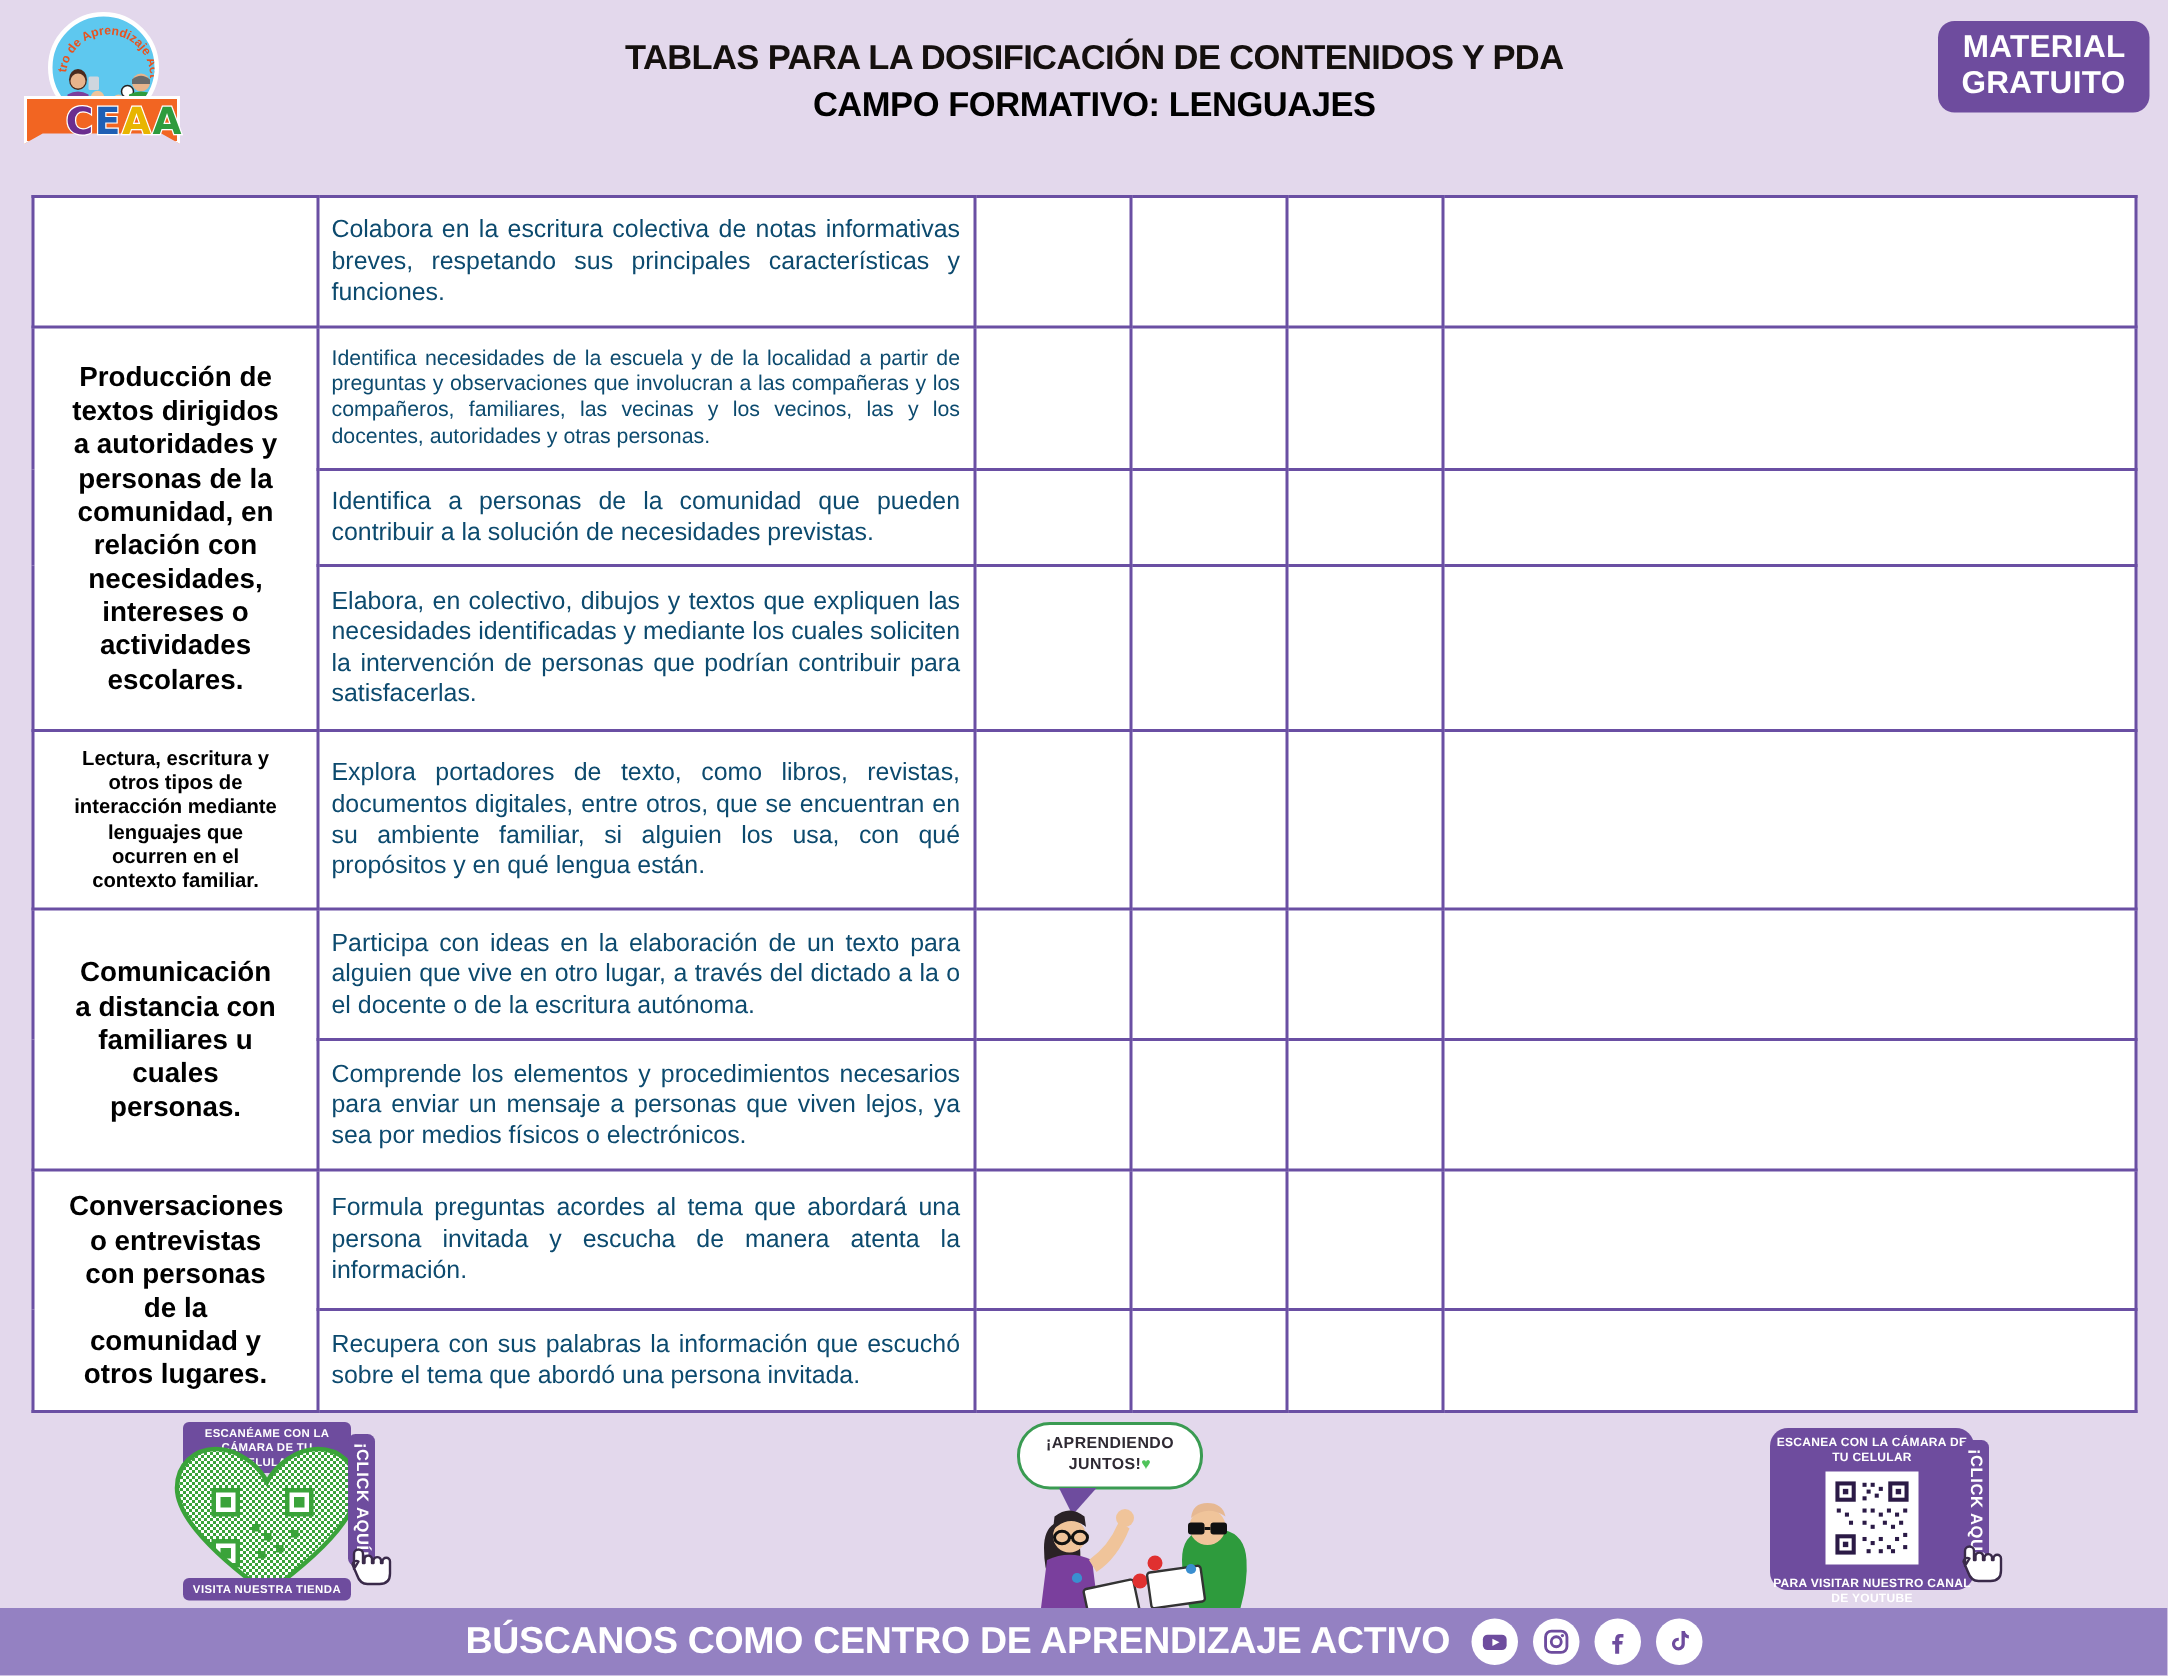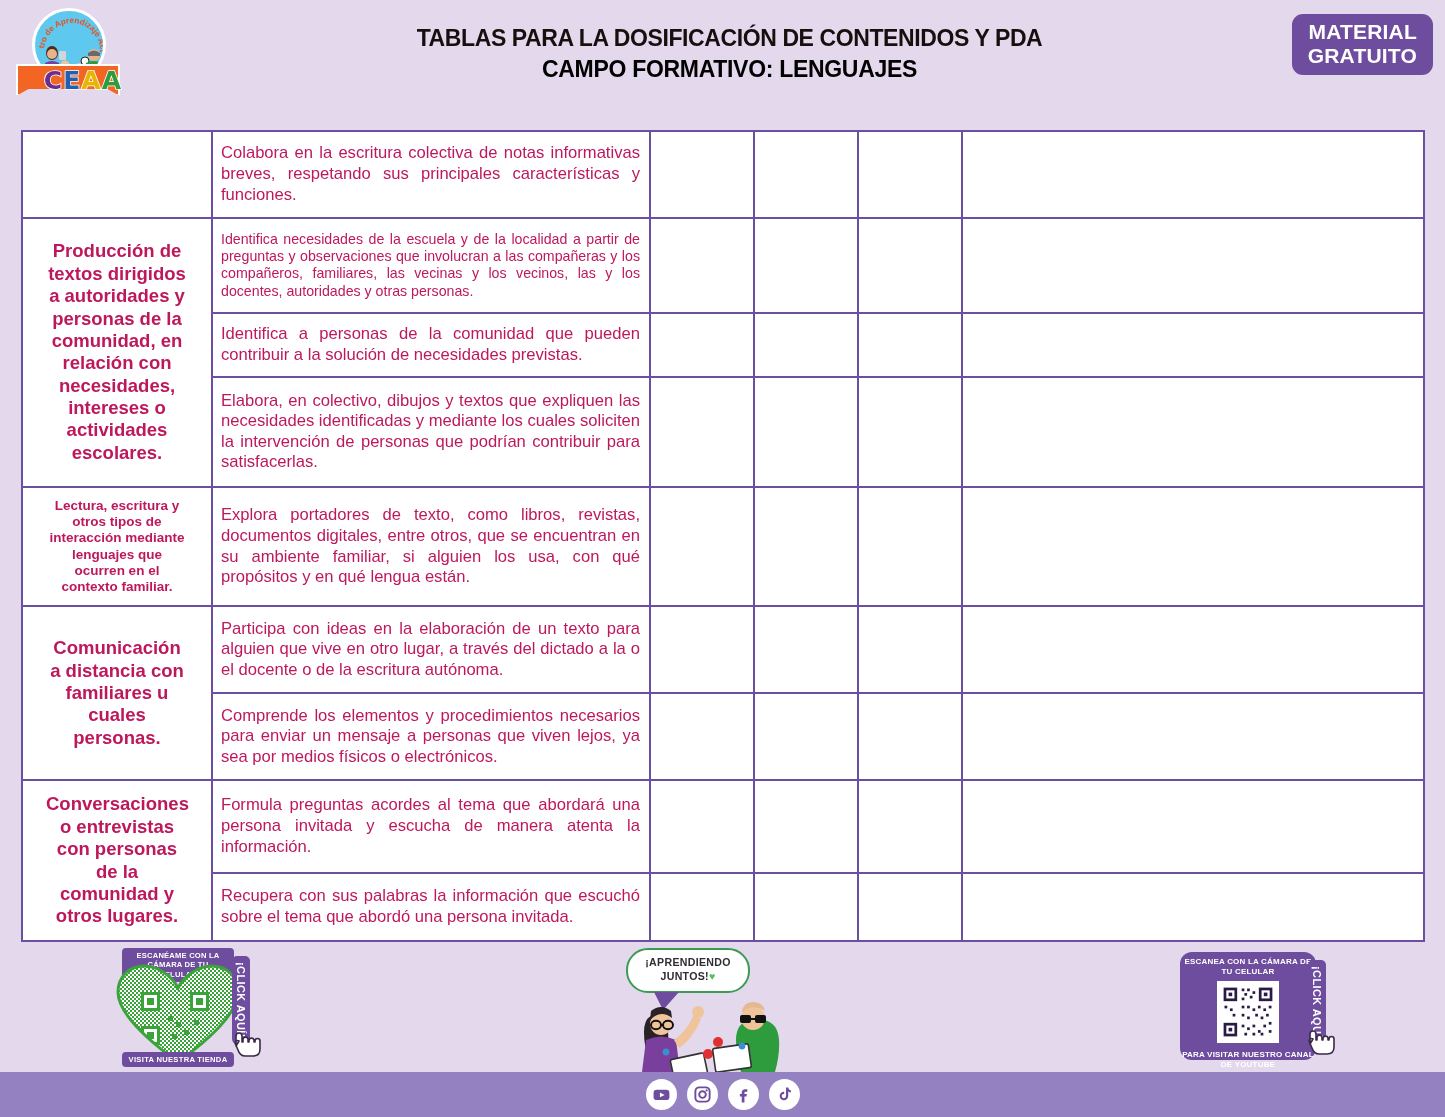--- a/index.html
+++ b/index.html
@@ -124,34 +124,34 @@
   table.pda td {
     border: 2px solid #6a4fa3;
     vertical-align: middle;
     background: #ffffff;
   }
   td.peach { background: #f8dccc; }
   td.contenido {
     width: 190px;
     text-align: center;
     font-weight: bold;
-    color: #be185d;
+    color: #000000;
     padding: 4px 23px;
     line-height: 1.21;
     font-size: 18.5px;
   }
   td.contenido.small { font-size: 13.5px; line-height: 1.2; }
   td.pda-text {
     width: 438px;
     padding: 7px 9px 7px 8px;
     text-align: justify;
     text-justify: inter-word;
     font-size: 16.6px;
     line-height: 1.245;
-    color: #be185d;
+    color: #0c4a6e;
   }
   td.pda-text.tiny { font-size: 14.2px; line-height: 1.22; }
   td.mark { width: 104px; }
   td.obs { width: auto; }
 
   
   .bottom {
     position: absolute;
     left: 0;
     top: 944px;
@@ -182,21 +182,21 @@
     position: absolute; top: 8px;
     background: #6e4c9e; color: #fff;
     font-size: 11px; font-weight: bold;
     writing-mode: vertical-rl;
     padding: 6px 3px; border-radius: 5px;
     letter-spacing: 0.4px;
   }
   .hand { position: absolute; width: 34px; height: 34px; }
 
   
-  .illus { position: absolute; left: 612px; top: 2px; width: 190px; height: 124px; }
+  .illus { position: absolute; left: 664px; top: 2px; width: 190px; height: 124px; }
   .bubble {
     position: absolute; left: 14px; top: 2px;
     width: 124px; padding: 6px 6px 7px;
     background: #ffffff; border: 2.4px solid #3a9b52;
     border-radius: 22px;
     text-align: center; font-size: 10.6px; font-weight: bold; color: #2f2a33;
     line-height: 1.3; letter-spacing: 0.3px;
   }
   .bubble-tail {
     position: absolute; left: 42px; top: 46px;
@@ -493,20 +493,21 @@
       <div class="cap">PARA VISITAR NUESTRO CANAL DE YOUTUBE</div>
     </div>
     <div class="click-tab" style="left:128px;">¡CLICK AQUÍ!</div>
     <svg class="hand" style="left:122px; top:72px;" viewBox="0 0 34 34">
       <path d="M8 20 V10 a3 3 0 0 1 6 0 v6 h1 v-3 a2.6 2.6 0 0 1 5 0 v3 h1 v-2 a2.6 2.6 0 0 1 5 0 v2 h1 v-1 a2.4 2.4 0 0 1 5 0 v8 q0 7 -7 7 h-8 q-5 0 -7 -6 l-3 -7 a2.6 2.6 0 0 1 4 -2 z" fill="#ffffff" stroke="#3a2a4a" stroke-width="1.6" stroke-linejoin="round"></path>
     </svg>
   </div>
 </div>
 
 <div class="footer">
+  <div class="footer-text">BÚSCANOS COMO CENTRO DE APRENDIZAJE ACTIVO</div>
   <div class="social">
     <div class="ic">
       <svg width="19" height="19" viewBox="0 0 24 24">
           <rect x="2" y="6" width="20" height="13" rx="4" fill="#6e4c9e"></rect>
           <path d="M10 9.5 L16 12.5 L10 15.5 Z" fill="#ffffff"></path>
         </svg>
     </div>
     <div class="ic">
       <svg width="19" height="19" viewBox="0 0 24 24">
           <rect x="3" y="3" width="18" height="18" rx="5" fill="none" stroke="#6e4c9e" stroke-width="2.4"></rect>

